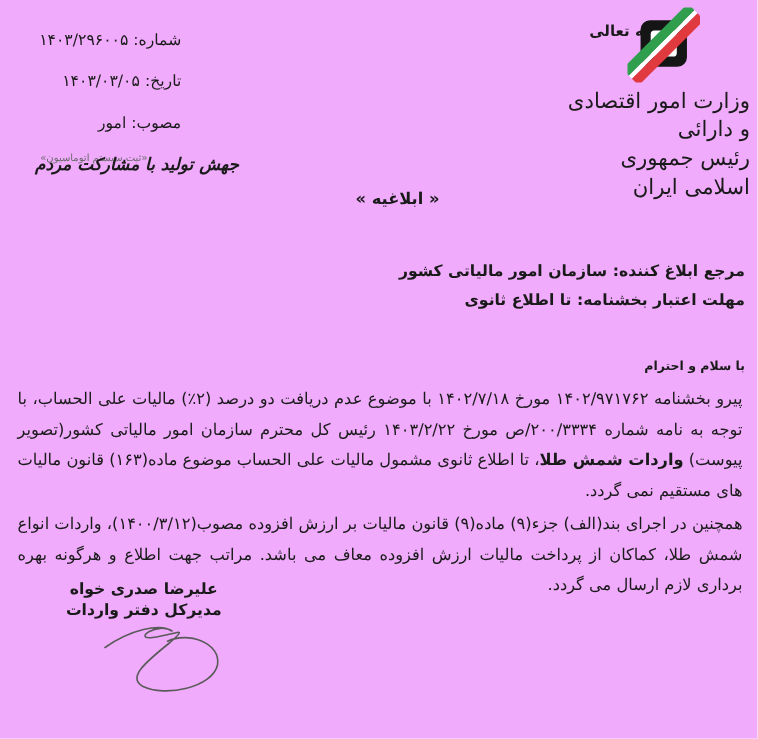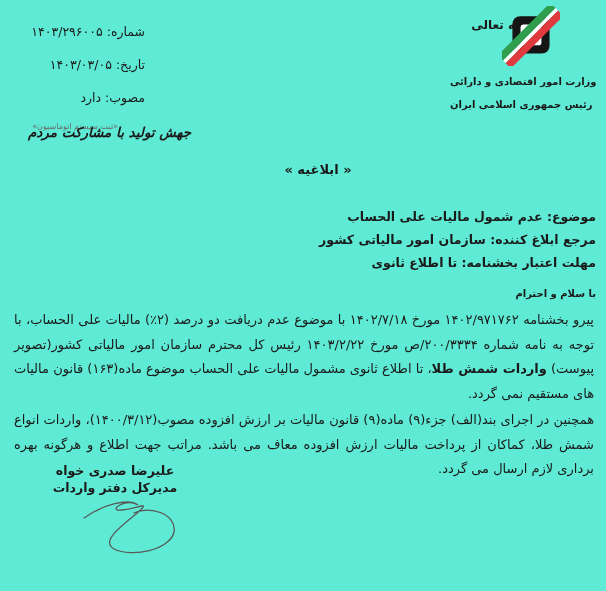--- a/index.html
+++ b/index.html
@@ -1,38 +1,38 @@
 <!DOCTYPE html>
 <html lang="fa" dir="rtl"><head>
 <meta charset="utf-8">
 <style>
   html,body{margin:0;padding:0;background:#fff;}
   .page{
     position:relative;
     width:606px;height:591px;
-    background:#5eead4;
+    background:#f0abfc;
     font-family:"DejaVu Sans", sans-serif;
     color:#1a1a1a;
     direction:rtl;
     overflow:hidden;
   }
   .bold{font-weight:bold;}
   
   .meta-row{position:absolute;right:461px;text-align:right;font-size:12.5px;}
   .meta-note{position:absolute;font-size:8px;color:#6b6b6b;}
   
   .bismillah{position:absolute;top:18px;left:0;width:540px;font-size:12px;font-weight:bold;}
   
-  .org-block{position:absolute;top:70px;right:6px;width:150px;text-align:left;font-weight:bold;font-size:10px;line-height:23px;}
+  .org-block{position:absolute;top:70px;right:6px;width:150px;text-align:right;font-weight:normal;font-size:17px;line-height:23px;}
   .logo{position:absolute;top:6px;right:46px;width:58px;height:60px;}
   
   .slogan{position:absolute;top:124px;left:0;right:0;text-align:left;font-size:13.5px;font-weight:bold;font-style:italic;padding-left:28px;}
   
   .ref-number{position:absolute;top:155px;left:22px;font-size:17px;font-weight:bold;letter-spacing:1px;}
-  .notice-title{position:absolute;top:162px;left:30px;right:0;text-align:center;font-size:13px;font-weight:bold;}
+  .notice-title{position:absolute;top:152px;left:30px;right:0;text-align:center;font-size:13px;font-weight:bold;}
   
   .subject{position:absolute;top:205px;right:10px;text-align:right;font-size:12.5px;font-weight:bold;line-height:23px;}
   .salutation{position:absolute;top:288px;right:10px;font-size:10px;font-weight:bold;}
   
   .body-text{
     position:absolute;top:306px;right:10px;left:12px;
     font-size:13px;line-height:24.5px;
     text-align:justify;text-align-last:right;
   }
   .body-text p{margin:2px;}
@@ -48,21 +48,21 @@
   <div class="meta-row" style="top:24px;">
     <span>شماره:</span>
     <span>۱۴۰۳/۲۹۶۰۰۵</span>
   </div>
   <div class="meta-row" style="top:57px;">
     <span>تاریخ:</span>
     <span>۱۴۰۳/۰۳/۰۵</span>
   </div>
   <div class="meta-row" style="top:90px;">
     <span>مصوب:</span>
-    <span>دارد</span>
+    <span>امور</span>
   </div>
   <div class="meta-note" style="top:122px;right:488px;margin-left:19px;">«ثبت سیستم اتوماسیون»</div>
 
   <div class="bismillah">بسمه تعالی</div>
 
   <div class="logo">
     <svg viewBox="0 0 100 100" width="58" height="60" aria-hidden="true">
       <rect x="18" y="16" width="64" height="64" rx="13" fill="#151515"></rect>
       <rect x="32" y="30" width="36" height="36" rx="5" fill="#ffffff"></rect>
       <g transform="rotate(-45 50 50)">
@@ -76,21 +76,20 @@
   <div class="org-block">
     <div>وزارت امور اقتصادی و دارائی</div>
     <div>رئیس جمهوری اسلامی ایران</div>
   </div>
 
   <div class="slogan">جهش تولید با مشارکت مردم</div>
 
   <div class="notice-title">« ابلاغیه »</div>
 
   <div class="subject">
-    <div>موضوع: عدم شمول مالیات علی الحساب</div>
     <div>مرجع ابلاغ کننده: سازمان امور مالیاتی کشور</div>
     <div>مهلت اعتبار بخشنامه: تا اطلاع ثانوی</div>
   </div>
 
   <div class="salutation">با سلام و احترام</div>
 
   <div class="body-text">
     <p><span>پیرو بخشنامه ۱۴۰۲/۹۷۱۷۶۲ مورخ ۱۴۰۲/۷/۱۸ با موضوع عدم دریافت دو درصد (۲٪) مالیات علی الحساب، با توجه به نامه شماره ۲۰۰/۳۳۳۴/ص مورخ ۱۴۰۳/۲/۲۲ رئیس کل محترم سازمان امور مالیاتی کشور(تصویر پیوست) </span><span class="bold">واردات شمش طلا</span><span>، تا اطلاع ثانوی مشمول مالیات علی الحساب موضوع ماده(۱۶۳) قانون مالیات های مستقیم نمی گردد.</span></p>
     <p>همچنین در اجرای بند(الف) جزء(۹) ماده(۹) قانون مالیات بر ارزش افزوده مصوب(۱۴۰۰/۳/۱۲)، واردات انواع شمش طلا، کماکان از پرداخت مالیات ارزش افزوده معاف می باشد. مراتب جهت اطلاع و هرگونه بهره برداری لازم ارسال می گردد.</p>
   </div>

